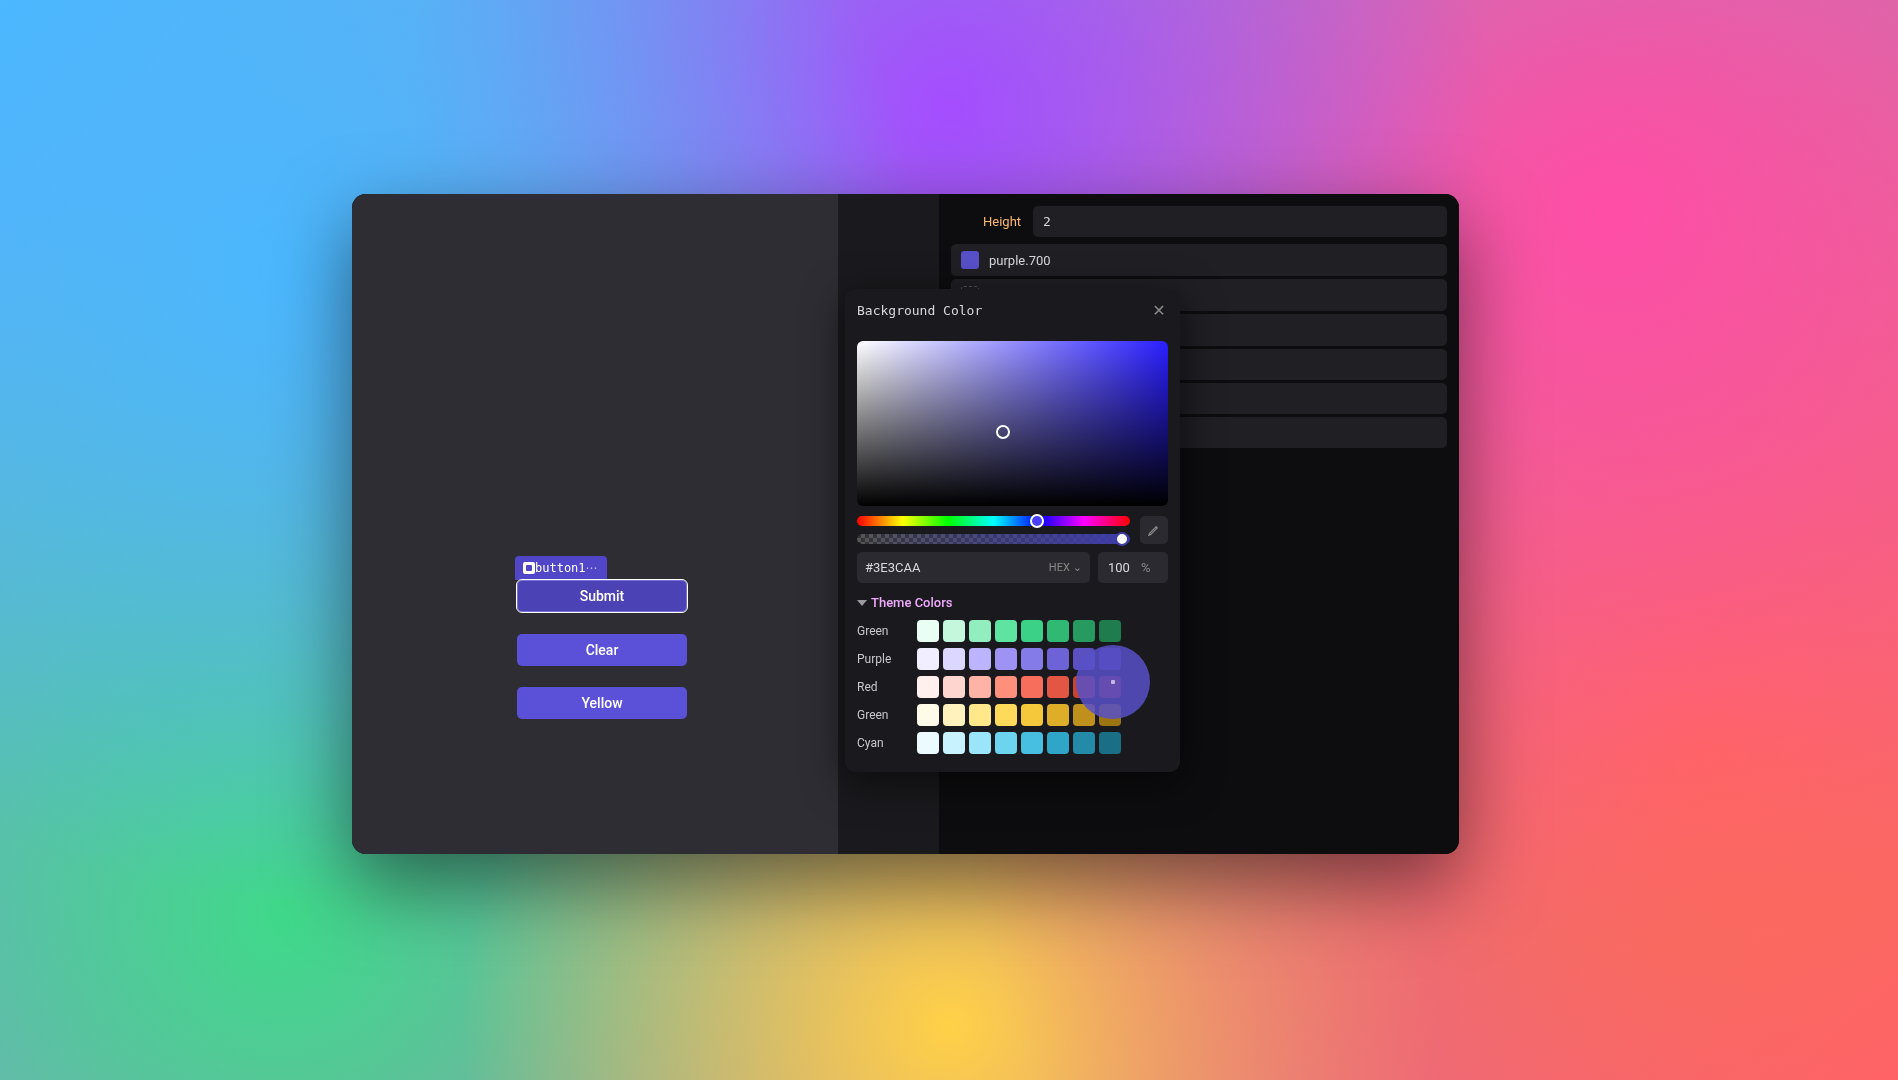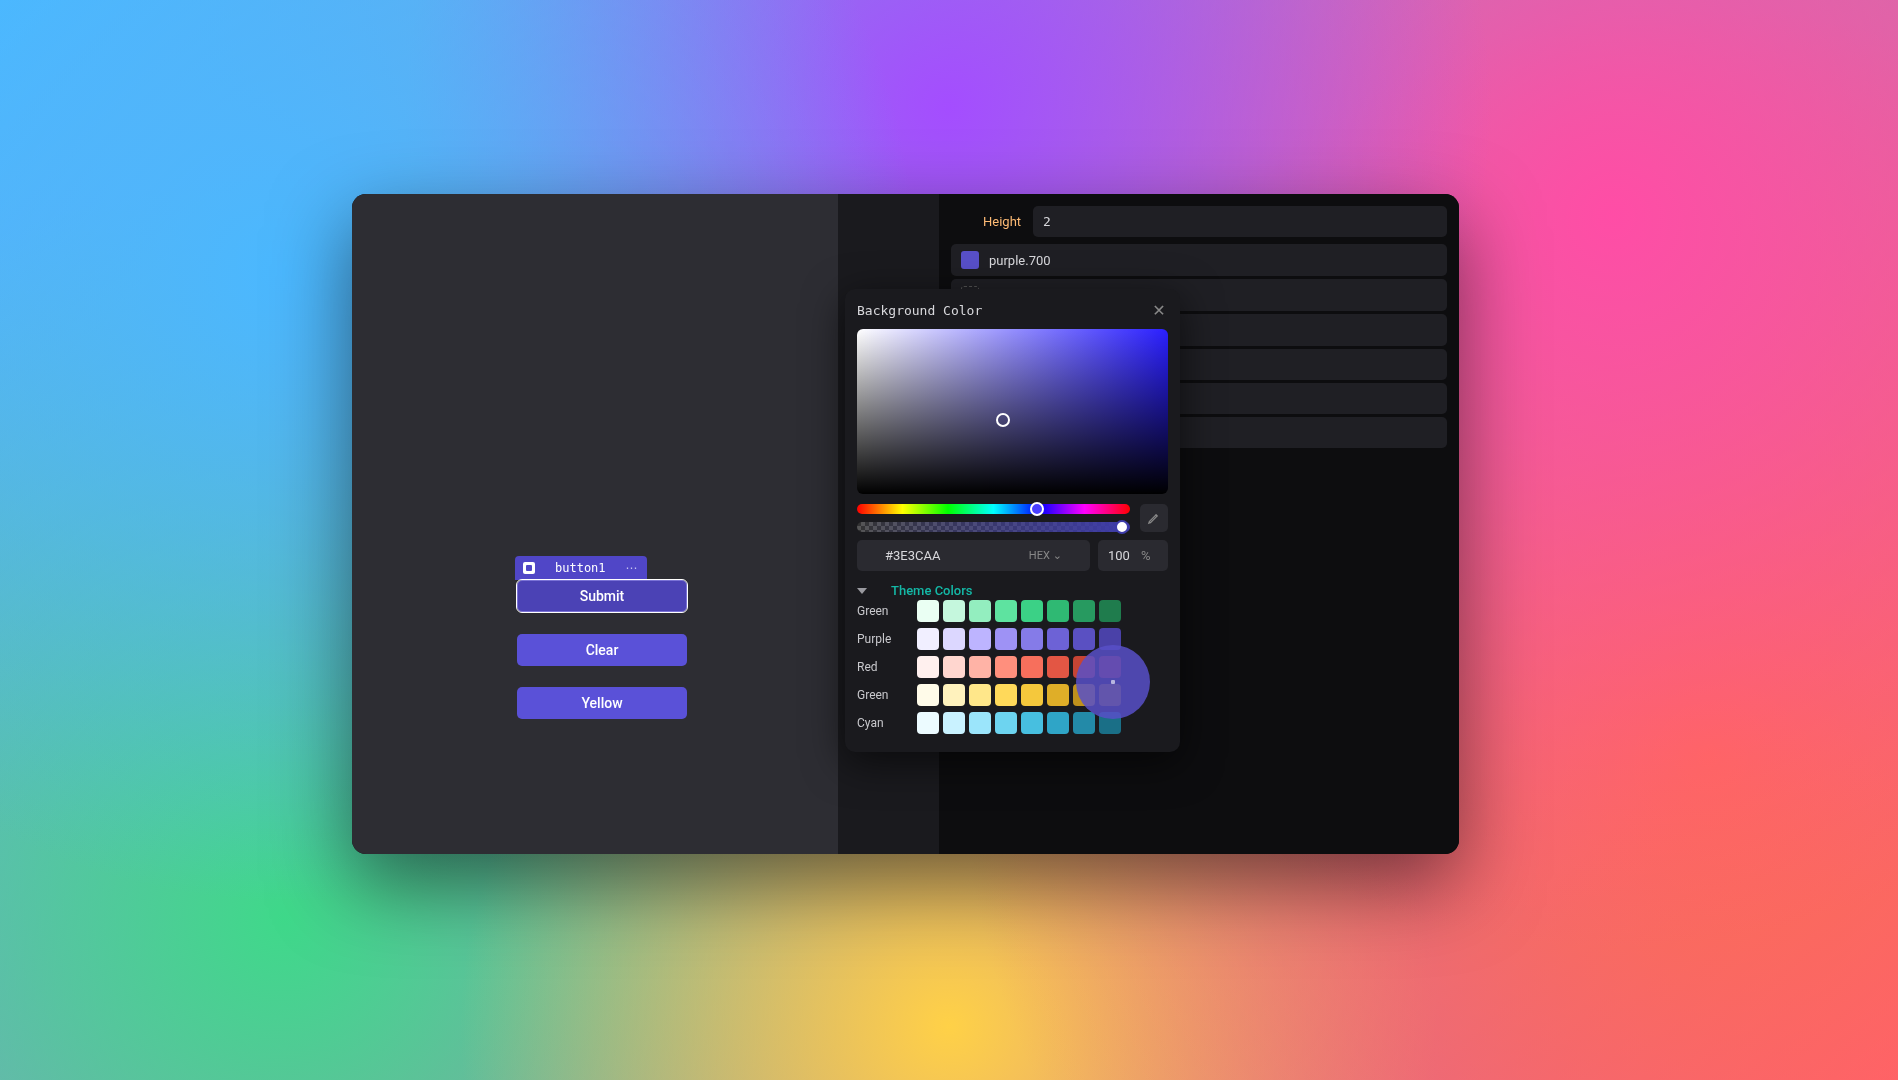--- a/index.html
+++ b/index.html
@@ -1,20 +1,20 @@
 <!DOCTYPE html>
 <html><head>
 <meta charset="utf-8">
 <style>
 *{box-sizing:border-box;margin:0;padding:0;font-family:-apple-system,BlinkMacSystemFont,"Segoe UI",Roboto,sans-serif}
 body{width:1898px;height:1080px;overflow:hidden;background:linear-gradient(125deg,#3fb5ff 0%,#5b8fff 15%,#8d6eff 28%,#c254ff 38%,#ff4dc2 50%,#ff5a7a 62%,#ff8a52 75%,#ffb347 85%,#3fd98a 100%);position:relative}
 .bg-gradient{position:absolute;inset:0;background:radial-gradient(circle at 15% 25%,#4bb8ff 0%,transparent 35%),radial-gradient(circle at 50% 10%,#a44dff 0%,transparent 40%),radial-gradient(circle at 85% 20%,#ff4da6 0%,transparent 40%),radial-gradient(circle at 90% 70%,#ff6b52 0%,transparent 40%),radial-gradient(circle at 50% 95%,#ffd147 0%,transparent 35%),radial-gradient(circle at 15% 85%,#3fd98a 0%,transparent 40%),linear-gradient(135deg,#4bb8ff,#ff5a7a)}
 .app-window{position:absolute;left:352px;top:194px;width:1107px;height:660px;background:#0d0d0f;border-radius:14px;display:flex;overflow:hidden;box-shadow:0 30px 80px rgba(0,0,0,.5)}
 .canvas-area{flex:0 0 487px;background:#2d2d33;position:relative;border-right:1px solid #1a1a1e}
-.selection-tag{position:absolute;left:163px;top:362px;height:24px;background:#5046c7;border-radius:4px 4px 0 0;display:flex;align-items:center;padding:0 8px;gap:20px}
+.selection-tag{position:absolute;left:163px;top:362px;height:24px;background:#5046c7;border-radius:4px 4px 0 0;display:flex;align-items:center;padding:0 8px;gap:0}
 .tag-icon{width:12px;height:12px;background:#fff;border-radius:2px;display:flex;align-items:center;justify-content:center}
 .tag-icon::before{content:"";width:6px;height:6px;background:#5046c7;border-radius:1px}
 .tag-text{font-family:ui-monospace,Menlo,monospace;font-size:12px;color:#fff}
 .tag-dots{color:#c5c2f0;font-size:12px;letter-spacing:1px}
 .canvas-btn{position:absolute;left:165px;width:170px;height:32px;border-radius:5px;display:flex;align-items:center;justify-content:center;color:#fff;font-size:14px;font-weight:500;cursor:pointer}
 .btn-submit{top:386px;background:#4b42b5;border:1.5px solid #7a72d6;outline:1px solid #fff;outline-offset:0}
 .btn-clear{top:440px;background:#5a51d8}
 .btn-cancel{top:493px;background:#5a51d8}
 .right-panel{flex:1;background:#0d0d0f;display:flex}
 .mid-strip{width:100px;background:#1a1a1e}
@@ -22,40 +22,40 @@
 .prop-row{display:flex;align-items:center;padding:4px 12px;gap:12px}
 .prop-label{flex:0 0 auto;color:#fdba74;font-size:13px;padding-left:32px}
 .prop-value{flex:1;background:#1f1f24;border-radius:5px;padding:8px 10px;color:#d8d8dc;font-family:ui-monospace,Menlo,monospace;font-size:13px}
 .section-header{display:flex;align-items:center;gap:8px;padding:10px 12px;color:#e8e8ec;font-size:13px;font-weight:600}
 .chev{width:0;height:0;border-left:5px solid transparent;border-right:5px solid transparent;border-top:6px solid #9a9aa0}
 .color-row{margin:3px 12px;background:#1f1f24;border-radius:5px;padding:7px 10px;display:flex;align-items:center;gap:10px;font-family:ui-monospace,Menlo,monospace;font-size:13px;color:#d8d8dc}
 .swatch{width:18px;height:18px;border-radius:3px;flex-shrink:0}
 .swatch-empty{border:1px dashed #555}
 .value-row{margin:3px 12px;background:#1f1f24;border-radius:5px;padding:8px 10px;font-family:ui-monospace,Menlo,monospace;font-size:13px;color:#d8d8dc}
 .color-popup{position:absolute;left:845px;top:289px;width:335px;background:#1a1a1e;border-radius:10px;padding:12px;box-shadow:0 10px 40px rgba(0,0,0,.6)}
-.popup-header{display:flex;justify-content:space-between;align-items:center;margin-bottom:10px}
+.popup-header{display:flex;justify-content:space-between;align-items:center;margin-bottom:22px}
 .popup-title{font-family:ui-monospace,Menlo,monospace;font-size:13px;color:#d8d8dc}
 .close-x{color:#888;cursor:pointer;font-size:16px;width:18px;height:18px;display:flex;align-items:center;justify-content:center}
 .sv-area{width:100%;height:165px;border-radius:6px;position:relative;background:linear-gradient(to bottom,transparent,#000),linear-gradient(to right,#fff,#2a1fff);margin-bottom:10px}
 .sv-cursor{position:absolute;width:14px;height:14px;border:2px solid #fff;border-radius:50%;transform:translate(-50%,-50%);left:47%;top:55%}
 .slider-row{display:flex;align-items:center;gap:10px;margin-bottom:8px}
 .sliders{flex:1}
 .hue-slider{height:10px;border-radius:5px;background:linear-gradient(to right,#ff0000,#ffff00,#00ff00,#00ffff,#0000ff,#ff00ff,#ff0000);position:relative;margin-bottom:8px}
 .alpha-slider{height:10px;border-radius:5px;background:linear-gradient(to right,transparent,#3e3caa),repeating-conic-gradient(#555 0 25%,#333 0 50%) 0 0/8px 8px;position:relative}
 .slider-thumb{position:absolute;width:14px;height:14px;background:#fff;border:2px solid #3e3caa;border-radius:50%;top:50%;transform:translate(-50%,-50%)}
 .hue-slider .slider-thumb{left:66%;background:#4a3fff;border-color:#fff}
 .alpha-slider .slider-thumb{left:97%}
 .eyedropper{width:28px;height:28px;background:#2a2a30;border-radius:5px;display:flex;align-items:center;justify-content:center;color:#888}
 .hex-row{display:flex;gap:8px;margin-bottom:12px}
-.hex-input{flex:1;background:#2a2a30;border-radius:5px;padding:8px 28px;display:flex;align-items:center;justify-content:space-between;font-family:ui-monospace,Menlo,monospace;font-size:13px;color:#d8d8dc}
+.hex-input{flex:1;background:#2a2a30;border-radius:5px;padding:8px 8px;display:flex;align-items:center;justify-content:space-between;font-family:ui-monospace,Menlo,monospace;font-size:13px;color:#d8d8dc}
 .hex-format{color:#888;font-size:11px;display:flex;align-items:center;gap:3px}
 .opacity-input{width:70px;background:#2a2a30;border-radius:5px;padding:8px 10px;font-family:ui-monospace,Menlo,monospace;font-size:13px;color:#d8d8dc;display:flex;align-items:center;gap:11px}
 .opacity-pct{color:#888}
 .theme-section{margin-top:4px}
-.theme-header{display:flex;align-items:center;gap:24px;color:#14b8a6;font-size:13px;font-weight:500;margin-bottom:2px}
+.theme-header{display:flex;align-items:center;gap:4px;color:#f0abfc;font-size:13px;font-weight:500;margin-bottom:10px}
 .palette-row{display:flex;align-items:center;gap:8px;margin-bottom:6px}
 .palette-label{width:52px;color:#c8c8cc;font-size:12px}
 .palette-swatches{display:flex;gap:4px}
 .pswatch{width:22px;height:22px;border-radius:4px;cursor:pointer}
 .cursor-halo{position:absolute;width:74px;height:74px;background:rgba(88,80,200,.85);border-radius:50%;left:1076px;top:645px;pointer-events:none;display:flex;align-items:center;justify-content:center}
 .cursor-halo::after{content:"";width:4px;height:4px;background:rgba(255,255,255,.6);border-radius:1px}
 </style>
 </head>
 <body>
 

